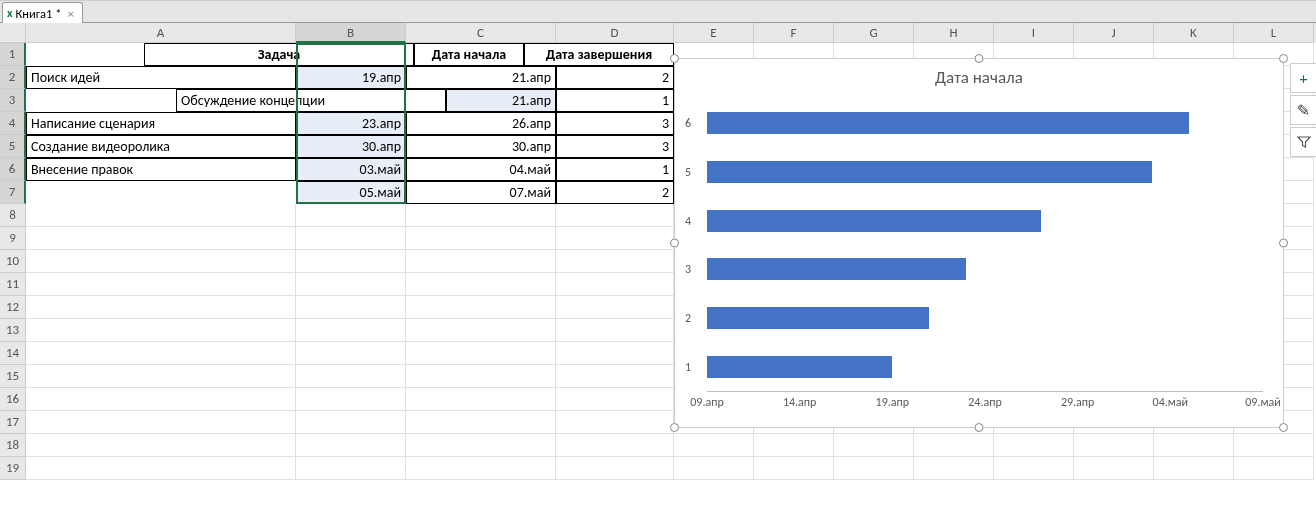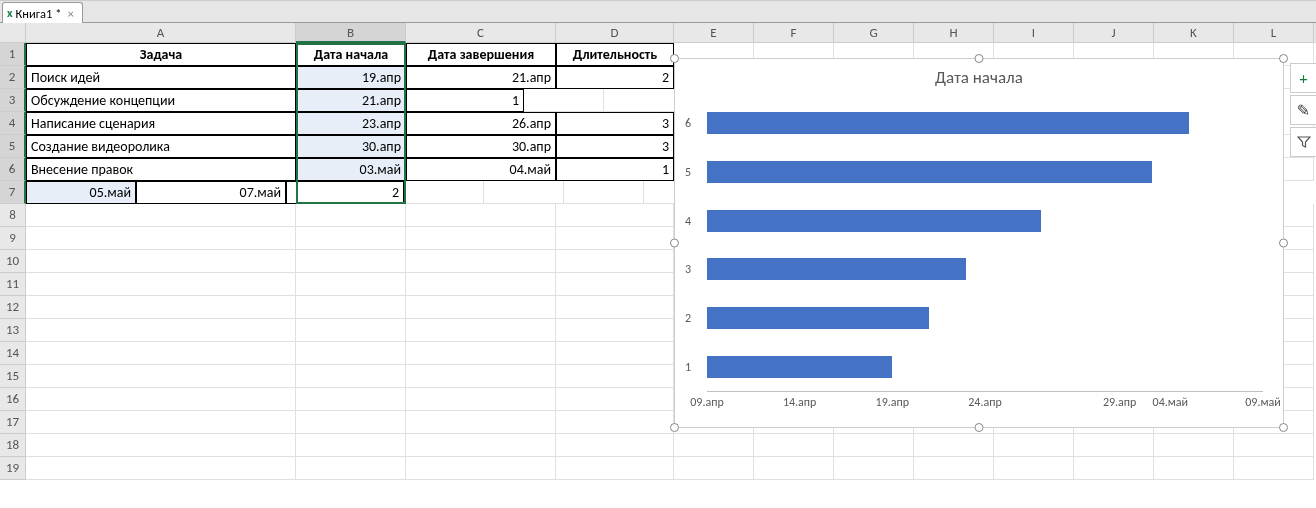--- a/index.html
+++ b/index.html
@@ -15,21 +15,21 @@
   .sheet { position:relative; }
   .colheads { display:flex; height:20px; background:#e8e8e8;}
   .corner { width:26px; height:20px; background:#e8e8e8; border-right:1px solid #ccc; border-bottom:1px solid #ccc;}
   .colhead { text-align:center; font-size:13px; color:#555; border-right:1px solid #ccc; border-bottom:1px solid #ccc; line-height:19px; background:#e8e8e8;}
   .colhead.sel { background:#d5d5d5; border-bottom:2px solid #217346;}
   .rows { display:flex; }
   .rownums { width:26px; }
   .rownum { height:23px; background:#e8e8e8; text-align:center; font-size:13px; color:#555; border-right:1px solid #ccc; border-bottom:1px solid #ccc; line-height:22px;}
   .rownum.sel { background:#d5d5d5; border-right:2px solid #217346;}
   .cells { position:relative; }
-  .cellrow { display:flex; height:23px;}
+  .cellrow { display:flex; height:23px;justify-content:flex-end;}
   .cell { height:23px; border-right:1px solid #e0e0e0; border-bottom:1px solid #e0e0e0; padding:0 4px; line-height:22px; overflow:hidden; white-space:nowrap;}
   
   .wA{width:270px;} .wB{width:110px;} .wC{width:150px;} .wD{width:118px;}
   .wE,.wF,.wG,.wH,.wI,.wJ,.wK,.wL{width:80px;}
   
   .th { font-weight:bold; text-align:center; border:1px solid #000 !important; background:#fff;}
   .td { border:1px solid #000 !important; }
   .tr { text-align:right;}
   .tl { text-align:left;}
   
@@ -105,21 +105,20 @@
           <div class="rownum">17</div>
           <div class="rownum">18</div>
           <div class="rownum">19</div>
         </div>
       <div class="cells" id="cellgrid">
 
         <div class="cellrow">
           <div class="cell th wA">Задача</div>
           <div class="cell th wB selActive">Дата начала</div>
           <div class="cell th wC">Дата завершения</div>
-          <div class="cell th wD">Длительность</div>
           <div class="cell wE"></div>
           <div class="cell wF"></div>
           <div class="cell wG"></div>
           <div class="cell wH"></div>
           <div class="cell wI"></div>
           <div class="cell wJ"></div>
           <div class="cell wK"></div>
           <div class="cell wL"></div>
         </div>
 
@@ -408,21 +407,21 @@
               <div class="ytick" style="top: 91.6667%;">1</div>
               <div class="barrow" style="top: 91.6667%; width: 33.3333%;">
                 <div class="bar" style="width:100%"></div>
               </div>
             </div>
           <div class="xaxis" id="xaxis">
               <div class="xtick" style="left: 0%;">09.апр</div>
               <div class="xtick" style="left: 16.6667%;">14.апр</div>
               <div class="xtick" style="left: 33.3333%;">19.апр</div>
               <div class="xtick" style="left: 50%; text-align: center;">24.апр</div>
-              <div class="xtick" style="left: 66.6667%; margin-left: 42px;">29.апр</div>
+              <div class="xtick" style="left: 66.6667%;">29.апр</div>
               <div class="xtick" style="left: 83.3333%;">04.май</div>
               <div class="xtick" style="left: 100%;">09.май</div>
             </div>
 
           <div class="handle" style="left:50%; top:-5px; transform:translateX(-50%);"></div>
           <div class="handle" style="left:50%; bottom:-5px; transform:translateX(-50%);"></div>
           <div class="handle" style="left:-5px; top:50%; transform:translateY(-50%);"></div>
           <div class="handle" style="right:-5px; top:50%; transform:translateY(-50%);"></div>
           <div class="handle" style="left:-5px; top:-5px;"></div>
           <div class="handle" style="right:-5px; top:-5px;"></div>

